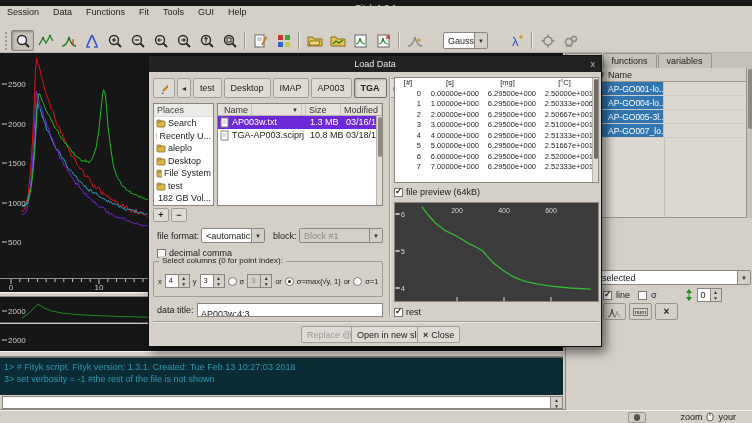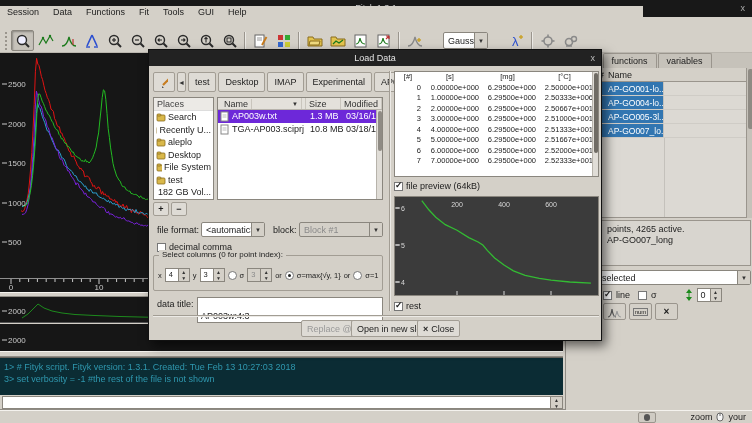--- a/index.html
+++ b/index.html
@@ -3,21 +3,21 @@
 <meta charset="utf-8">
 <style>
 *{margin:0;padding:0;box-sizing:border-box;font-family:"Liberation Sans",sans-serif}
 html,body{background:#555}
 .app{position:relative;width:752px;height:423px;background:#d4d0c8;overflow:hidden;font-size:9px;color:#1c1c1c}
 .abs{position:absolute}
 
 .titlebar{left:0;top:0;width:752px;height:17px;background:#181818;color:#c9c9c9;text-align:center;line-height:17px}
 .titlebar .close{position:absolute;right:7px;top:0;color:#aaa;font-size:9px}
 
-.menubar{left:0;top:6px;width:643px;height:12px;display:flex;align-items:flex-start;background:#d4d0c8}
+.menubar{left:0;top:6px;width:752px;height:12px;display:flex;align-items:flex-start;background:#d4d0c8}
 .menubar span{padding:0 7px;line-height:12px}
 
 .toolbar{left:0;top:29px;width:752px;height:24px;display:flex;align-items:center;background:#d4d0c8;padding-left:5px;border-bottom:1px solid #bab6ae}
 .tgrip{width:3px;height:18px;border-left:2px dotted #9a958d;margin-right:3px}
 .tbtn{width:23px;height:21px;display:flex;align-items:center;justify-content:center;border:1px solid transparent;border-radius:2px}
 .tbtn.pressed{border:1px solid #8a867e;background:#c6c2ba;box-shadow:inset 1px 1px 2px rgba(0,0,0,.3)}
 .tsep{width:2px;height:17px;border-left:1px solid #9a958d;border-right:1px solid #eceae6;margin:0 3px}
 .combo{height:17px;background:#fff;border:1px solid #8a867e;display:flex;align-items:center;border-radius:2px}
 .combo .val{padding:0 4px;flex:1;white-space:nowrap;overflow:hidden}
 .combo .arr{width:13px;height:100%;background:#d4d0c8;border-left:1px solid #8a867e;display:flex;align-items:center;justify-content:center;font-size:6px;color:#333}
@@ -33,21 +33,21 @@
 
 .console{left:0;top:357px;width:563px;height:38px;background:#0b2c34;padding:3px 4px;line-height:12px;border-top:1px solid #6a665f}
 .console .intro{color:#c8cdc9}
 .console .hl{color:#a8aa30}
 .console .cmd{color:#2f97ae}
 .inputrow{left:0;top:395px;width:563px;height:15px;background:#d4d0c8;display:flex;align-items:center;padding:1px 0 1px 2px}
 .cmdinput{flex:1;height:13px;border:1px solid #8a867e;background:#fff;font-size:9px;padding:0 3px;font-family:"Liberation Sans",sans-serif}
 .minispin{width:12px;height:13px;display:flex;flex-direction:column;border:1px solid #8a867e;border-left:none;background:#d4d0c8}
 .minispin span{flex:1;font-size:5px;line-height:6px;text-align:center;color:#333}
 
-.statusbar{left:0;top:410px;width:752px;height:13px;background:#d4d0c8;border-top:1px solid #f4f2ee;box-shadow:0 -1px 0 #8f8b84;display:flex;align-items:center;justify-content:flex-end;padding-right:6px;gap:4px}
+.statusbar{left:0;top:410px;width:752px;height:13px;background:#d4d0c8;border-top:1px solid #f4f2ee;box-shadow:0 -1px 0 #8f8b84;display:flex;align-items:center;justify-content:flex-end;padding-right:16px;gap:4px}
 .sbtn{width:18px;height:11px;border:1px solid #9a958d;border-radius:2px;background:#cfcbc3;display:flex;align-items:center;justify-content:center}
 
 .sidebar{left:565px;top:53px;width:187px;height:357px;background:#d4d0c8;border-left:1px solid #8f8b84}
 .tabs{display:flex;height:15px;align-items:flex-end;background:#c6c2ba}
 .tab{padding:2px 8px;border:1px solid #9a958d;border-bottom:none;background:#c6c2ba;margin-right:1px;border-radius:2px 2px 0 0}
 .tab.active{background:#d4d0c8;height:15px;line-height:11px}
 .stable{position:absolute;left:0;top:15px;width:180px;height:150px;background:#dcd9d3;border-bottom:1px solid #9a958d}
 .shead{display:flex;height:14px;background:#d4d0c8;border-bottom:1px solid #9a958d}
 .shead span{line-height:14px}
 .srow{display:flex;height:14px;border-bottom:1px solid #cfccc6}
@@ -63,23 +63,23 @@
 
 .cb{width:9px;height:9px;border:1px solid #777;background:#fff;display:inline-block;position:relative;vertical-align:-1px}
 .cb.checked::after{content:"✓";position:absolute;left:0px;top:-3px;font-size:9px;color:#222;font-weight:bold}
 .radio{width:9px;height:9px;border:1px solid #777;border-radius:50%;background:#fff;display:inline-block;position:relative;vertical-align:-1px}
 .radio.checked::after{content:"";position:absolute;left:2px;top:2px;width:3px;height:3px;border-radius:50%;background:#222}
 .spin{display:flex;height:14px}
 .spin .v{background:#fff;border:1px solid #8a867e;padding:0 3px;min-width:14px;text-align:left;line-height:12px}
 .spin.disabled .v{background:#d4d0c8;color:#8a8a8a}
 .spin .ar{width:11px;display:flex;flex-direction:column;border:1px solid #8a867e;border-left:none;background:#d4d0c8}
 .spin .ar span{flex:1;font-size:5px;line-height:6px;text-align:center;color:#333}
-.textfield{background:#fff;border:1px solid #8a867e;line-height:12px;padding:12px 3px;overflow:hidden;white-space:nowrap}
-
-.dialog{left:148px;top:49px;width:454px;height:292px;background:#d4d0c8;border:1px solid #111;box-shadow:4px 5px 10px rgba(0,0,0,.55);z-index:10}
+.textfield{background:#fff;border:1px solid #8a867e;line-height:12px;padding:4px 3px;overflow:hidden;white-space:nowrap}
+
+.dialog{left:148px;top:55px;width:454px;height:292px;background:#d4d0c8;border:1px solid #111;box-shadow:4px 5px 10px rgba(0,0,0,.55);z-index:10}
 .dlgtitle{position:absolute;left:0;top:0;width:100%;height:16px;background:#222;color:#e6e6e6;text-align:center;line-height:16px}
 .dlgtitle .close{position:absolute;right:6px;top:0;color:#bbb}
 .toolrow{position:absolute;left:4px;top:21px;width:300px;height:22px;display:flex;align-items:center;gap:2px}
 .pbtn{height:20px;border:1px solid #a29d94;background:#dedbd5;border-radius:2px;display:flex;align-items:center;justify-content:center;padding:0 6px;white-space:nowrap}
 .pbtn.nav{width:14px;padding:0;font-size:7px;color:#333}
 .pbtn.active{font-weight:bold;border:1px solid #6f6a62;box-shadow:inset 1px 1px 2px rgba(0,0,0,.2)}
 .places{position:absolute;left:4px;top:47px;width:61px;height:103px;background:#fff;border:1px solid #8a867e;overflow:hidden}
 .places .hdr{padding:1px 3px;color:#444;border-bottom:1px solid #ddd;background:#eceae6}
 .pitem{display:flex;align-items:center;gap:2px;padding:1px 2px;height:12.5px;white-space:nowrap;overflow:hidden}
 .pm{position:absolute;left:4px;top:152px;display:flex;gap:2px}
@@ -441,24 +441,20 @@
           <div class="srow">
             <span class="sel">AP-GO007_lo...</span>
             <span class="rest"></span>
           </div>
         </div>
       <div style="position:absolute;left:98px;top:70px;bottom:0;width:1px;background:#c4c1bb"></div>
     </div>
     <div class="scrolltrack">
         <div class="scrollthumb"></div>
       </div>
-    <div class="sinfo">
-      <div>points, 4265 active.</div>
-      <div>AP-GO007_long</div>
-    </div>
     <div class="sselect">
       <div class="combo" style="width:183px;height:15px">
         <span class="val" style="padding-left:14px">only selected</span>
         <span class="arr">▼</span>
       </div>
     </div>
     <div class="cbrow">
       <span class="cb checked"></span>
       <span>line</span>
       <span class="cb" style="margin-left:4px"></span>
@@ -502,21 +498,20 @@
       <div class="pbtn" style="width:22px">
         <svg width="12" height="12">
             <line x1="10" y1="2" x2="3" y2="9" stroke="#c77c1f" stroke-width="2.2"></line>
             <path d="M2,10 L2,12 L4,12 Z" fill="#555"></path>
           </svg>
       </div>
       <div class="pbtn nav">◄</div>
       <div class="pbtn">test</div>
       <div class="pbtn">Desktop</div>
       <div class="pbtn">IMAP</div>
-      <div class="pbtn">Experimental</div>
       <div class="pbtn">AP003</div>
       <div class="pbtn active">TGA</div>
       <div class="pbtn nav">►</div>
     </div>
 
     <div class="places">
       <div class="hdr">Places</div>
       <div>
 
           <div class="pitem">

